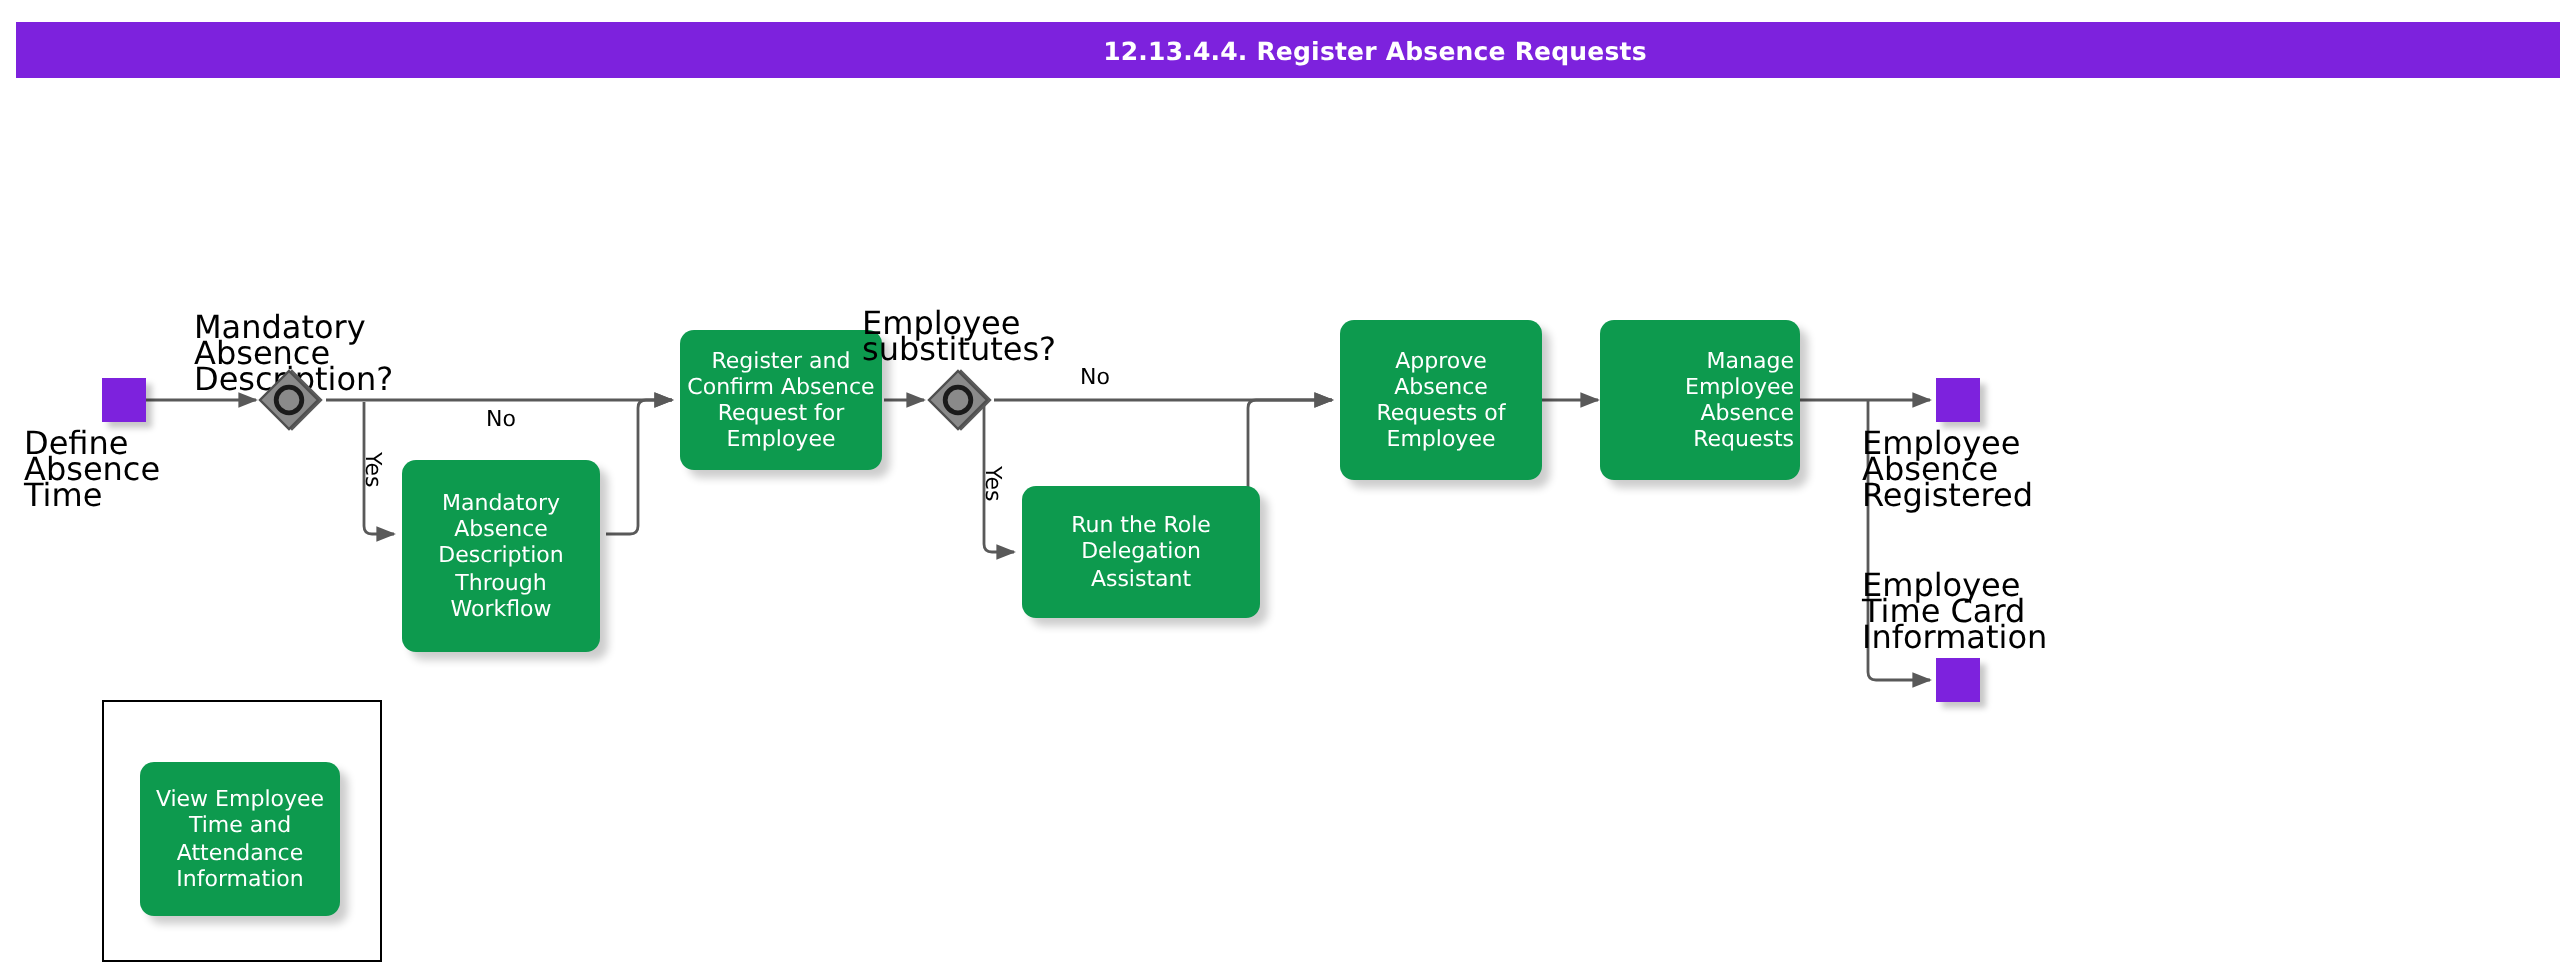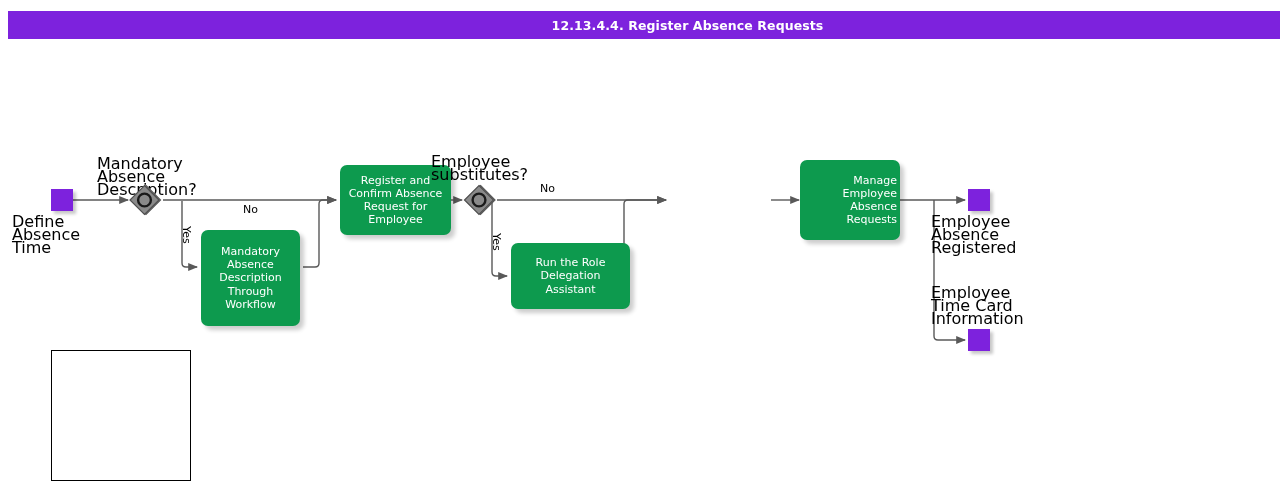--- a/index.html
+++ b/index.html
@@ -177,52 +177,59 @@
   </div>
   <div class="edge-label" style="left:243px; top:203px;">No</div>
   <div class="edge-label vertical" style="left:193px; top:226px;">Yes</div>
 
   <div class="node task" style="left:201px; top:230px; width:99px; height:96px;">Mandatory
 Absence
 Description
 Through
 Workflow</div>
 
-  <div class="node task" style="left:340px; top:165px; width:111px; height:70px;">Register and
+  <div class="node task" style="left:340px; top:165px; width:101px; height:70px;">Register and
 Confirm Absence
 Request for
 Employee</div>
 
   <div class="node-label" style="left:431px; top:155px; width:96px;">Employee
 substitutes?</div>
   <div class="node gateway" style="left:462px; top:183px;">
     <svg width="34" height="34" viewBox="0 0 34 34" xmlns="http://www.w3.org/2000/svg">
       <polygon points="18.5,2.5 33,17 18.5,31.5 4,17" fill="#9a9a9a" stroke="#5a5a5a" stroke-width="1.2"></polygon>
       <polygon points="17,2.5 31.5,17 17,31.5 2.5,17" fill="#8a8a8a" stroke="#4f4f4f" stroke-width="1.2"></polygon>
       <circle cx="17" cy="17" r="6.4" fill="none" stroke="#1a1a1a" stroke-width="2.4"></circle>
     </svg>
   </div>
   <div class="edge-label" style="left:540px; top:182px;">No</div>
   <div class="edge-label vertical" style="left:503px; top:233px;">Yes</div>
 
   <div class="node task" style="left:511px; top:243px; width:119px; height:66px;">Run the Role
 Delegation
 Assistant</div>
 
+  <div class="node task" style="left:670px; top:160px; width:101px; height:80px;">Approve Absence
+Requests of
+Employee</div>
 
   <div class="node task" style="left:800px; top:160px; width:100px; height:80px;text-align:right;">Manage
 Employee
 Absence
 Requests</div>
 
   <div class="node event-square" style="left:968px; top:189px;"></div>
   <div class="node-label" style="left:931px; top:215px; width:96px;">Employee
 Absence
 Registered</div>
 
   <div class="node-label" style="left:931px; top:286px; width:96px;">Employee
 Time Card
 Information</div>
   <div class="node event-square" style="left:968px; top:329px;"></div>
 
   <div class="frame-box" style="left:51px; top:350px; width:140px; height:131px;"></div>
+  <div class="node task" style="left:70px; top:381px; width:100px; height:77px;">View Employee
+Time and
+Attendance
+Information</div>
 
 </div>
 
 </body></html>

